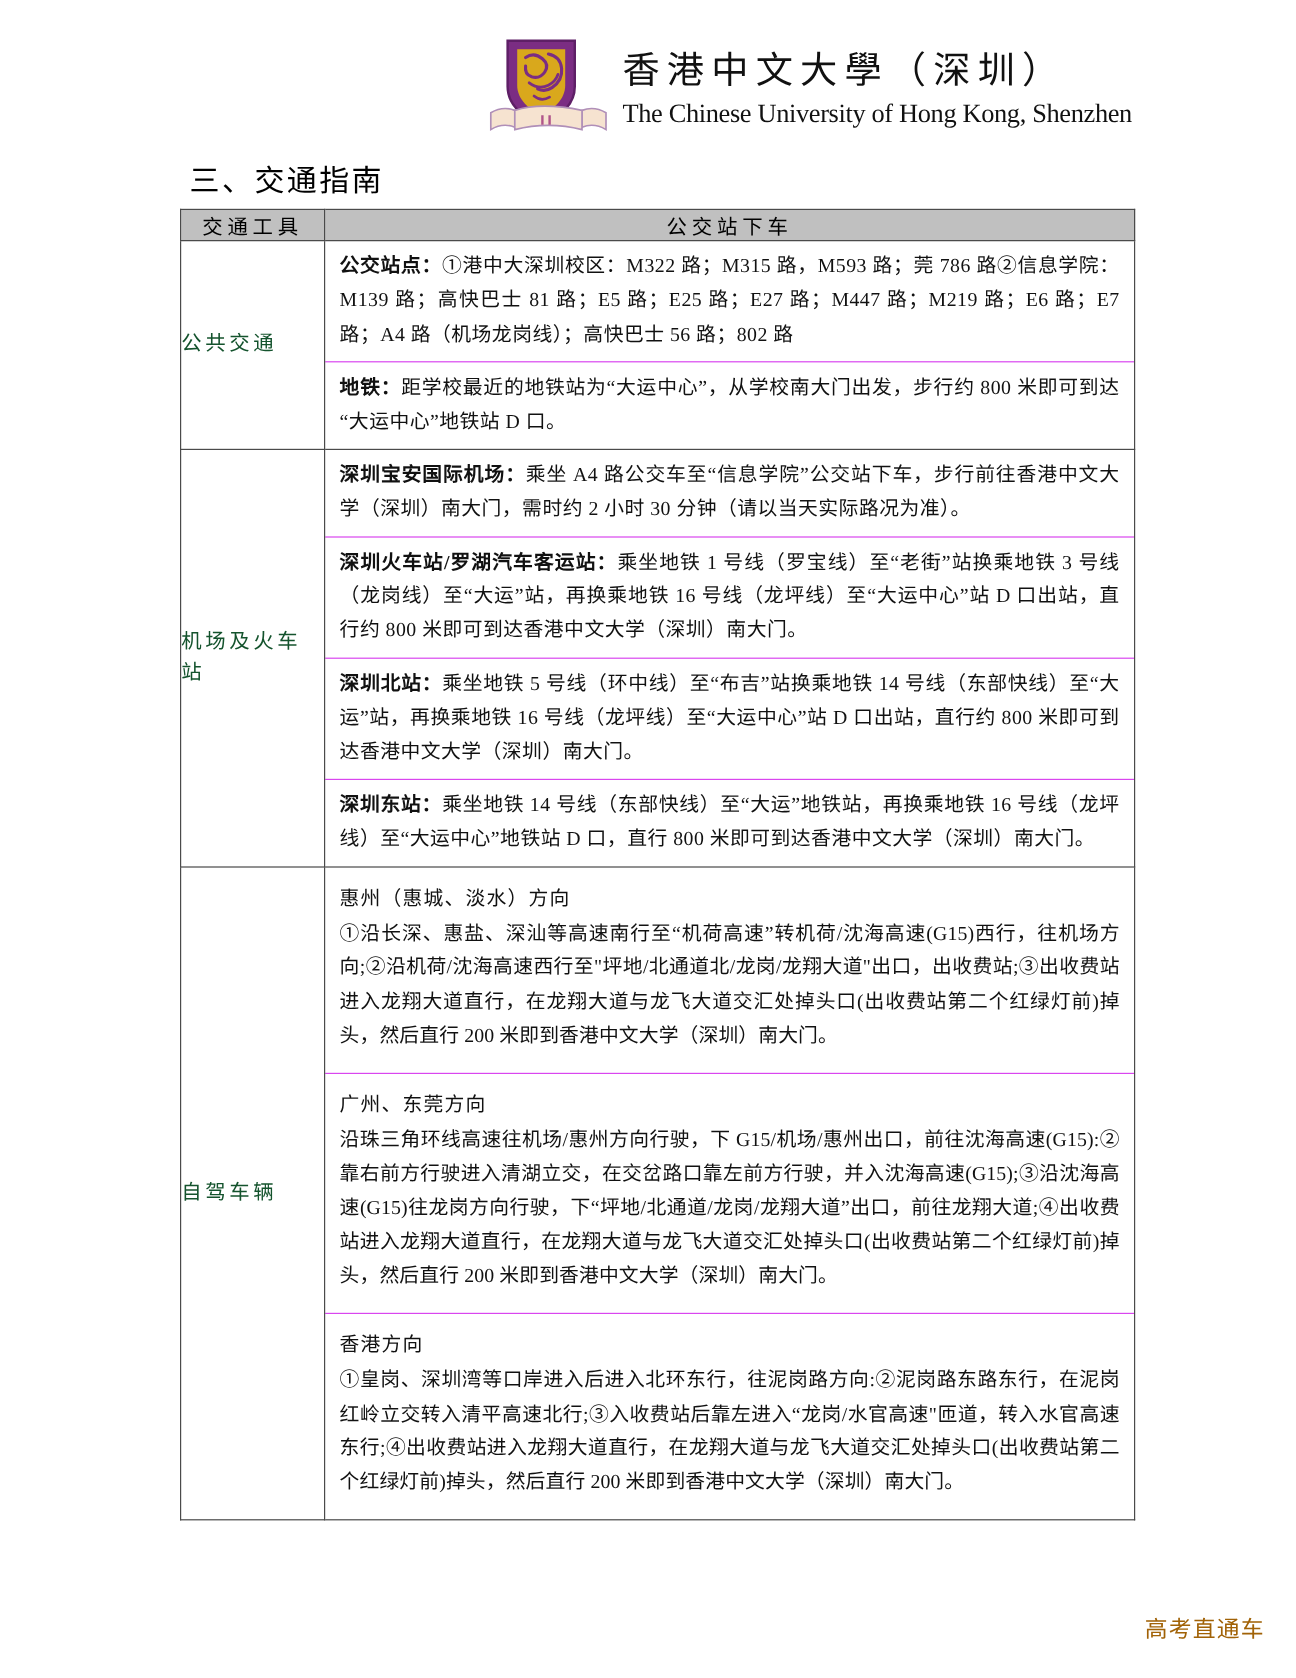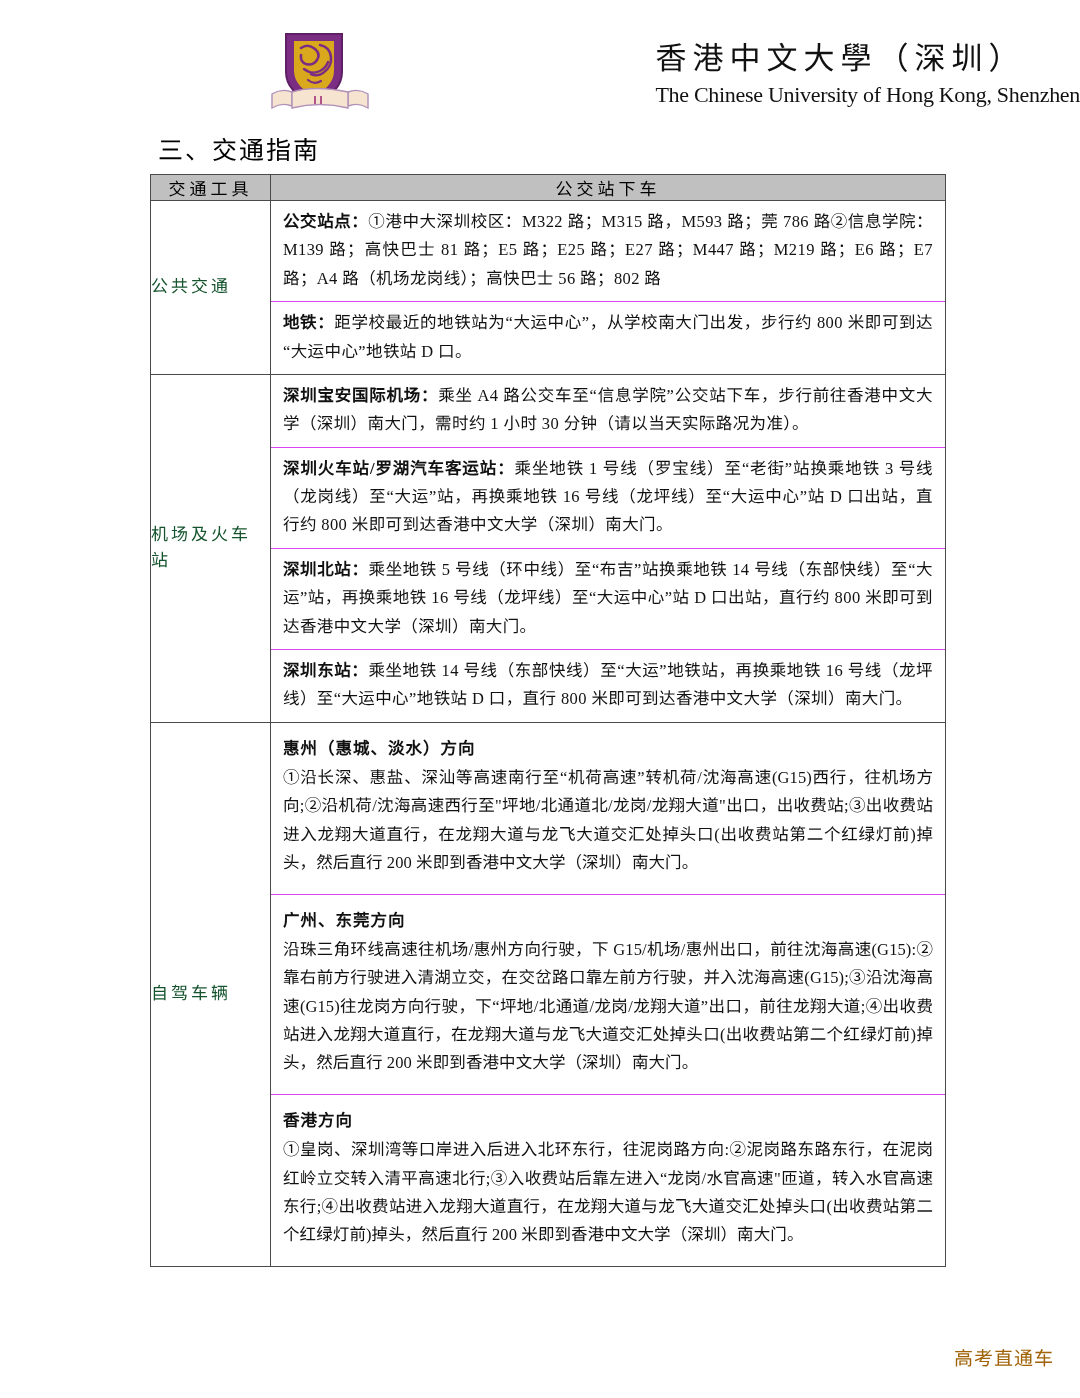--- a/index.html
+++ b/index.html
@@ -14,21 +14,21 @@
     font-family: "Liberation Serif", "DejaVu Serif", serif;
     color: #000000;
     position: relative;
     overflow: hidden;
   }
 
   
   .letterhead {
     display: flex;
     align-items: center;
-    justify-content: space-between;
+    justify-content: center;
     padding: 52px 0 0 268px;
     height: 96px;
     box-sizing: border-box;
   }
   .crest {
     width: 104px;
     height: 92px;
     flex: 0 0 104px;
     position: relative;
     margin-right: 10px;
@@ -125,21 +125,21 @@
   .route-block b, .route-block .lead {
     font-weight: bold;
     letter-spacing: 0.4px;
   }
 
   
   .route-block.drive {
     padding: 12px 12px 16px 12px;
   }
   .drive-head {
-    font-weight: bold;
+    font-weight: normal;
     font-size: 16.5px;
     letter-spacing: 1px;
     display: block;
     margin-bottom: 1px;
   }
   .drive-body {
     display: block;
     letter-spacing: 0.1px;
     line-height: 1.72;
   }
@@ -208,21 +208,21 @@
           <div class="route-block">
             <b>地铁：</b><span>距学校最近的地铁站为“大运中心”，从学校南大门出发，步行约 800 米即可到达“大运中心”地铁站 D 口。</span>
           </div>
         </td>
       </tr>
 
       <tr>
         <td class="tool-cell mid">机场及火车站</td>
         <td class="route-col">
           <div class="route-block">
-            <b>深圳宝安国际机场：</b><span>乘坐 A4 路公交车至“信息学院”公交站下车，步行前往香港中文大学（深圳）南大门，需时约 1 小时 30 分钟（请以当天实际路况为准）。</span>
+            <b>深圳宝安国际机场：</b><span>乘坐 A4 路公交车至“信息学院”公交站下车，步行前往香港中文大学（深圳）南大门，需时约 2 小时 30 分钟（请以当天实际路况为准）。</span>
           </div>
           <div class="route-block">
             <b>深圳火车站/罗湖汽车客运站：</b><span>乘坐地铁 1 号线（罗宝线）至“老街”站换乘地铁 3 号线（龙岗线）至“大运”站，再换乘地铁 16 号线（龙坪线）至“大运中心”站 D 口出站，直行约 800 米即可到达香港中文大学（深圳）南大门。</span>
           </div>
           <div class="route-block">
             <b>深圳北站：</b><span>乘坐地铁 5 号线（环中线）至“布吉”站换乘地铁 14 号线（东部快线）至“大运”站，再换乘地铁 16 号线（龙坪线）至“大运中心”站 D 口出站，直行约 800 米即可到达香港中文大学（深圳）南大门。</span>
           </div>
           <div class="route-block">
             <b>深圳东站：</b><span>乘坐地铁 14 号线（东部快线）至“大运”地铁站，再换乘地铁 16 号线（龙坪线）至“大运中心”地铁站 D 口，直行 800 米即可到达香港中文大学（深圳）南大门。</span>
           </div>

